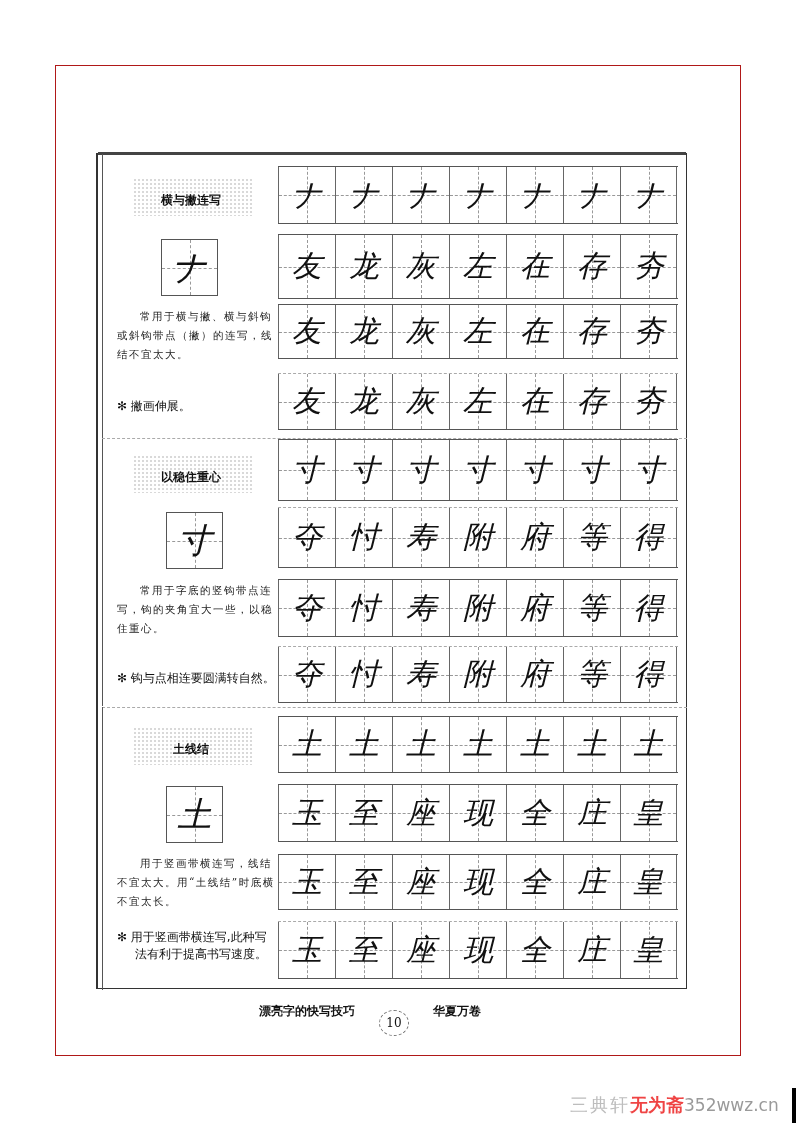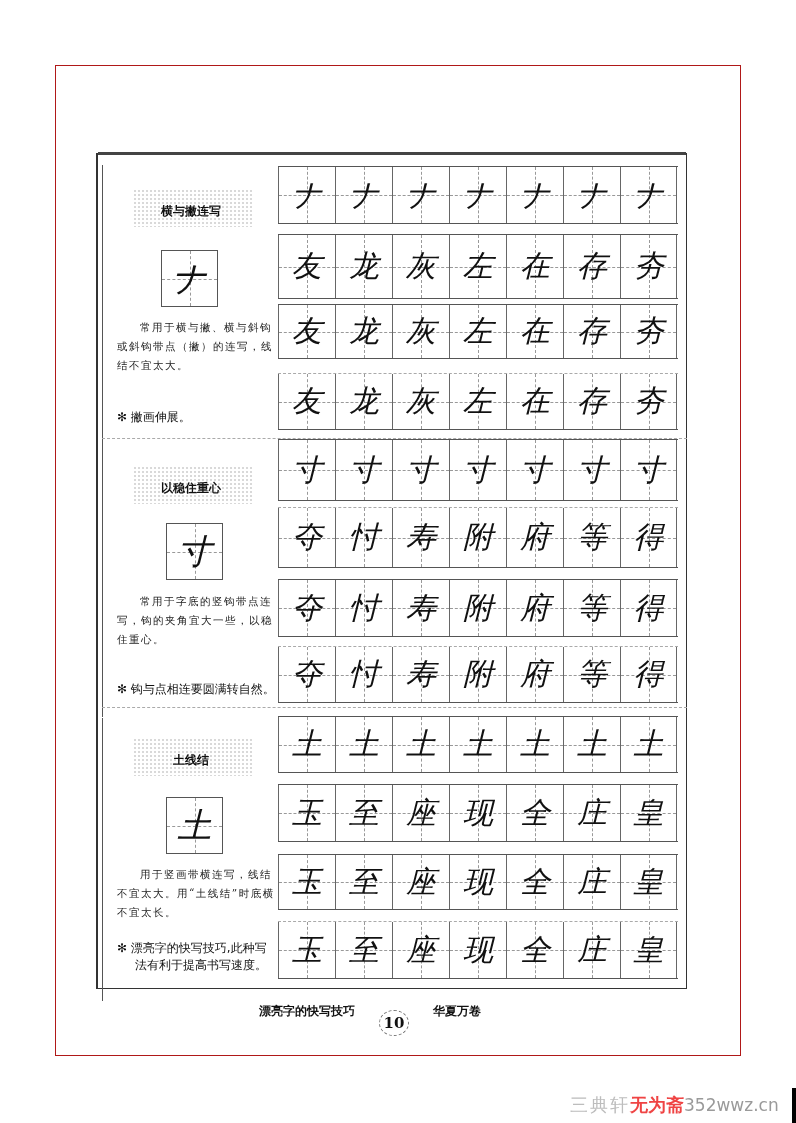--- a/index.html
+++ b/index.html
@@ -14,21 +14,21 @@
     position: absolute; left: 96px; top: 153px; width: 591px; height: 836px;
     border: 1px solid #333;
     border-left-width: 2px;
   }
   .content-frame .top-shadow {
     position: absolute; left: 0; top: -2px; width: 100%; height: 3px; background: #444;
   }
 
   .section { position: absolute; left: 0; width: 100%; }
   .left-panel {
-    position: absolute; left: 4px; top: 11px; width: 176px; height: 100%;
+    position: absolute; left: 4px; top: 0; width: 176px; height: 100%;
     border-left: 1px solid #555;
     padding-left: 19px;
   }
   .section-title {
     position: absolute; left: 0; width: 176px; text-align: center;
     font-family: "DejaVu Sans", "Liberation Sans", sans-serif;
     font-weight: bold; font-size: 12px; color: #111;
   }
   .title-dots {
     position: absolute; left: 30px; width: 120px; height: 38px;
@@ -94,21 +94,21 @@
   }
 
   .footer {
     position: absolute; left: 240px; top: 996px; width: 260px; height: 30px;
     display: flex; align-items: center; justify-content: center; gap: 24px;
     font-family: "DejaVu Sans", "Liberation Sans", sans-serif; font-weight: bold; font-size: 12px;
   }
   .page-num {
     width: 30px; height: 26px; border-radius: 50%;
     border: 1px dashed #777; display: flex; align-items: center; justify-content: center;
-    font-family: "DejaVu Serif", serif; font-size: 15px; font-weight: bold; margin-top: 24px;
+    font-family: "DejaVu Serif", serif; font-size: 12px; font-weight: normal; margin-top: 24px;
   }
 
   .watermark {
     position: absolute; left: 570px; top: 1090px; height: 30px; display: flex; align-items: center;
     font-size: 18px; white-space: nowrap;
   }
   .wm-gray { color: #bdbdbd; font-family: "DejaVu Serif", serif; letter-spacing: 2px; }
   .wm-red { color: #ef4444; font-family: "DejaVu Sans", sans-serif; font-weight: bold; }
   .wm-domain { color: #9a9a9a; font-family: "DejaVu Sans", sans-serif; font-size: 17px; }
   .wm-bar { position: absolute; left: 792px; top: 1088px; width: 4px; height: 35px; background: #000; }
@@ -337,21 +337,21 @@
 
   <div class="section" style="top:553px; height:283px;">
     <div class="left-panel">
       <div class="title-dots" style="top:20px;"></div>
       <div class="section-title" style="top:34px;">土线结</div>
       <div class="example-box" style="left:63px; top:79px;">
         <span class="example-glyph">土</span>
       </div>
       <div class="desc" style="top:147px;">用于竖画带横连写，线结不宜太大。用“土线结”时底横不宜太长。</div>
       <div class="note" style="top:222px;">
-        <span>✻ 漂亮字的快写技巧,此种写</span>
+        <span>✻ 用于竖画带横连写,此种写</span>
         <span class="hang">法有利于提高书写速度。</span>
       </div>
     </div>
     <div class="grid-row" style="top:9px; height:57px;">
       <div class="cell">
           <span class="glyph">土</span>
         </div>
       <div class="cell">
           <span class="glyph">土</span>
         </div>

